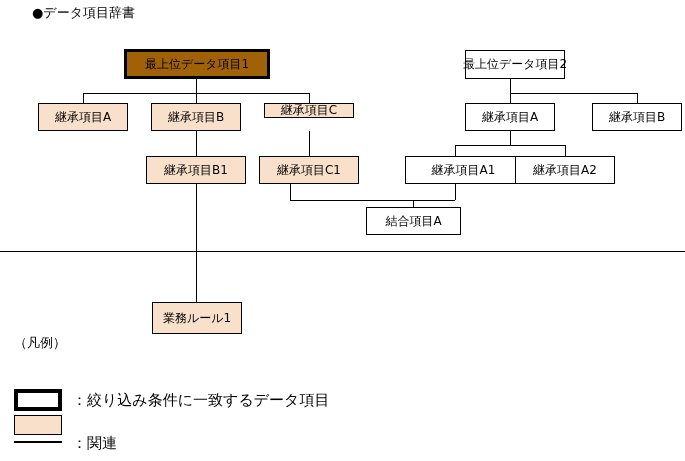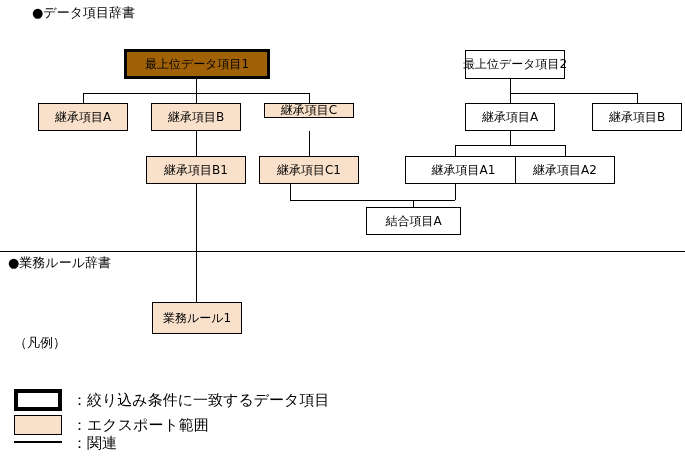--- a/index.html
+++ b/index.html
@@ -51,21 +51,20 @@
     position:absolute;font-size:15px;line-height:14px;white-space:nowrap;
   }
 </style>
 </head>
 <body>
 
 <div class="canvas">
 
   <div class="heading" style="left:8px;top:6px;margin-left:24px;">●データ項目辞書</div>
 
-  <div class="heading" style="left:8px;top:256px;">●業務ルール辞書</div>
 
   <div class="rule" style="left:0px;top:251px;width:685px;"></div>
 
   <div class="ln-v" style="left:196px;top:79px;height:14px;"></div>
   <div class="ln-h" style="left:83px;top:93px;width:226px;"></div>
   <div class="ln-v" style="left:83px;top:93px;height:10px;"></div>
   <div class="ln-v" style="left:196px;top:93px;height:10px;"></div>
   <div class="ln-v" style="left:309px;top:93px;height:10px;"></div>
 
   <div class="ln-v" style="left:196px;top:131px;height:25px;"></div>
@@ -139,18 +138,17 @@
   <div class="node" style="left:515px;top:156px;width:100px;height:28px;">
     <span>継承項目A2</span>
   </div>
 
   <div class="legend-title" style="left:14px;top:336px;">（凡例）</div>
 
   <div class="sw-thick" style="left:14px;top:389px;width:48px;height:22px;"></div>
   <div class="legend-text" style="left:72px;top:393px;">：絞り込み条件に一致するデータ項目</div>
 
   <div class="sw-fill" style="left:14px;top:415px;width:48px;height:20px;"></div>
-  <div class="legend-text" style="left:72px;top:418px;">：エクスポート範囲</div>
 
   <div class="sw-line" style="left:14px;top:441px;width:48px;"></div>
   <div class="legend-text" style="left:72px;top:436px;">：関連</div>
 
 </div>
 
 </body></html>

